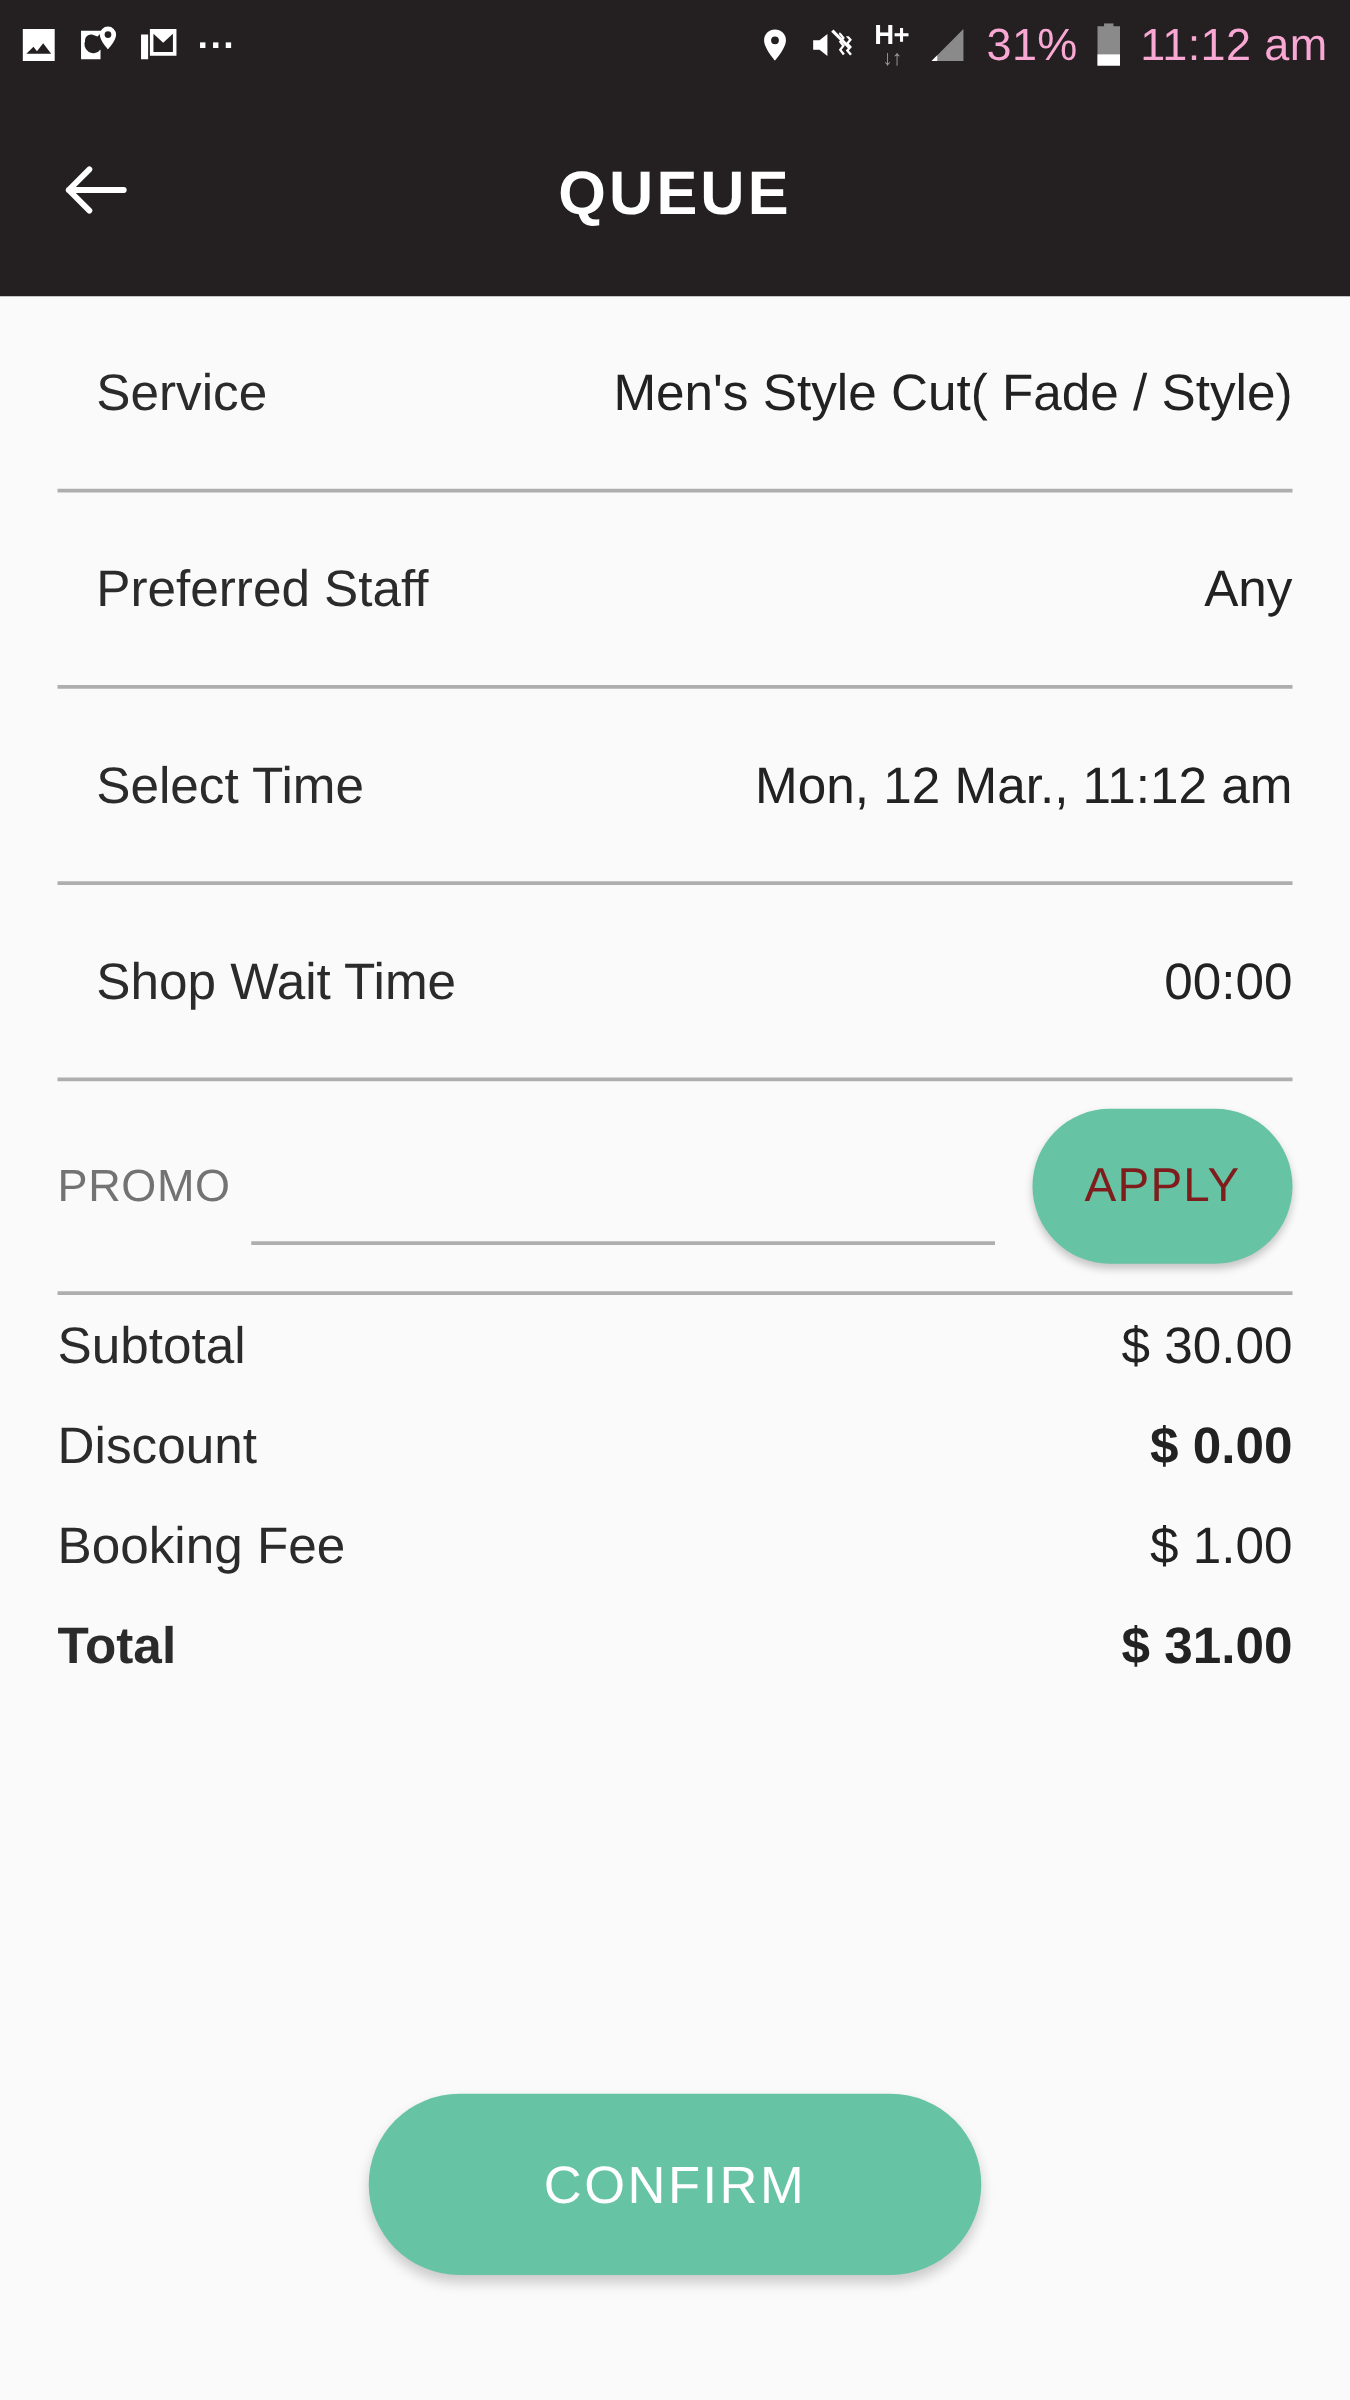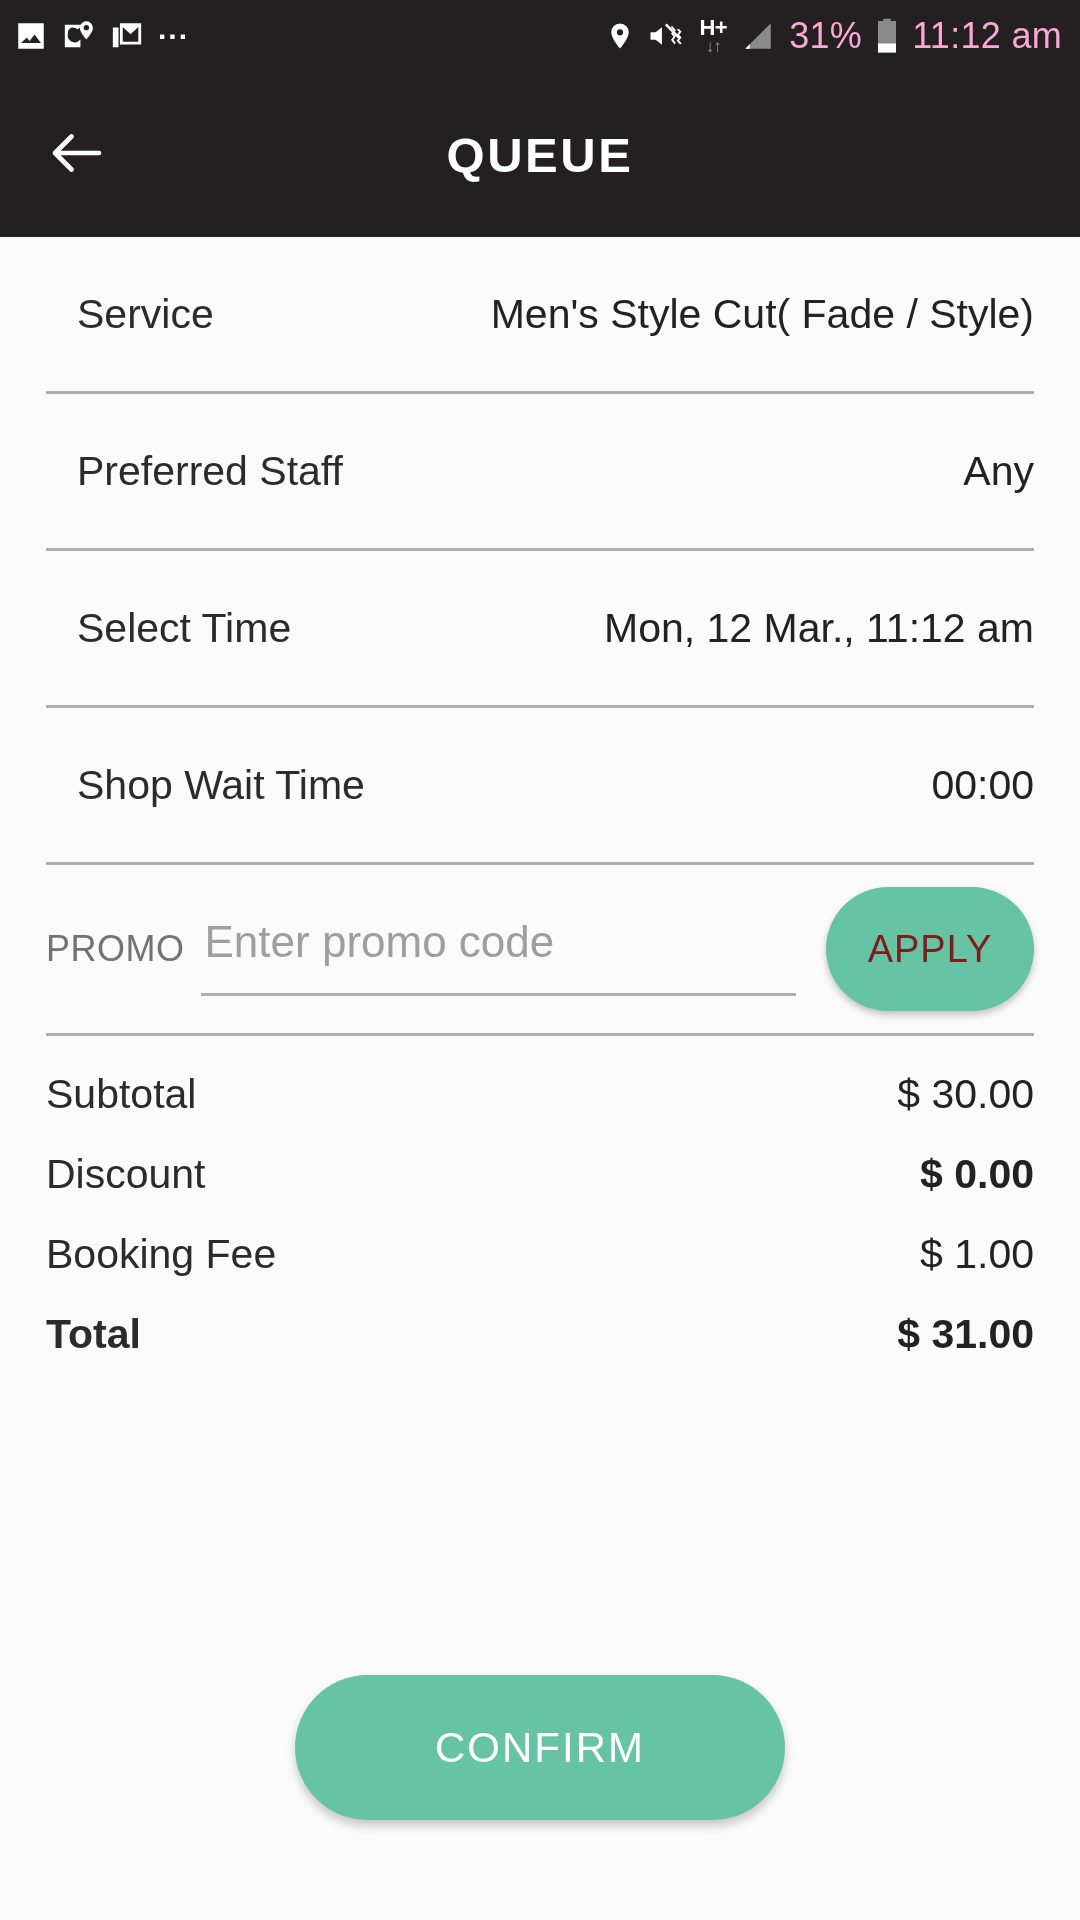--- a/index.html
+++ b/index.html
@@ -188,21 +188,20 @@
     align-items: center;
     justify-content: center;
     border: none;
     cursor: pointer;
     font-family: "Liberation Sans", sans-serif;
     box-shadow: 0 4px 7px rgba(0,0,0,0.22);
   }
 
   
   .summary {
-    padding-top: 18px;
   }
   .summary-row {
     height: 80px;
     display: flex;
     align-items: center;
     justify-content: space-between;
   }
   .summary-label {
     font-size: 41px;
     color: #2B2B2B;
@@ -333,21 +332,20 @@
 
   <div class="info-row">
     <span class="info-label">Shop Wait Time</span>
     <span class="info-value">00:00</span>
   </div>
   <div class="divider"></div>
 
   <div class="promo-row">
     <span class="promo-label">PROMO</span>
     <span class="promo-input-wrap">
-      <input class="promo-input" type="text" placeholder="Enter promo code" style="">
       <span class="promo-underline"></span>
     </span>
     <button class="apply-btn">APPLY</button>
   </div>
   <div class="divider"></div>
 
   <div class="summary">
     <div class="summary-row">
       <span class="summary-label">Subtotal</span>
       <span class="summary-value">$ 30.00</span>

